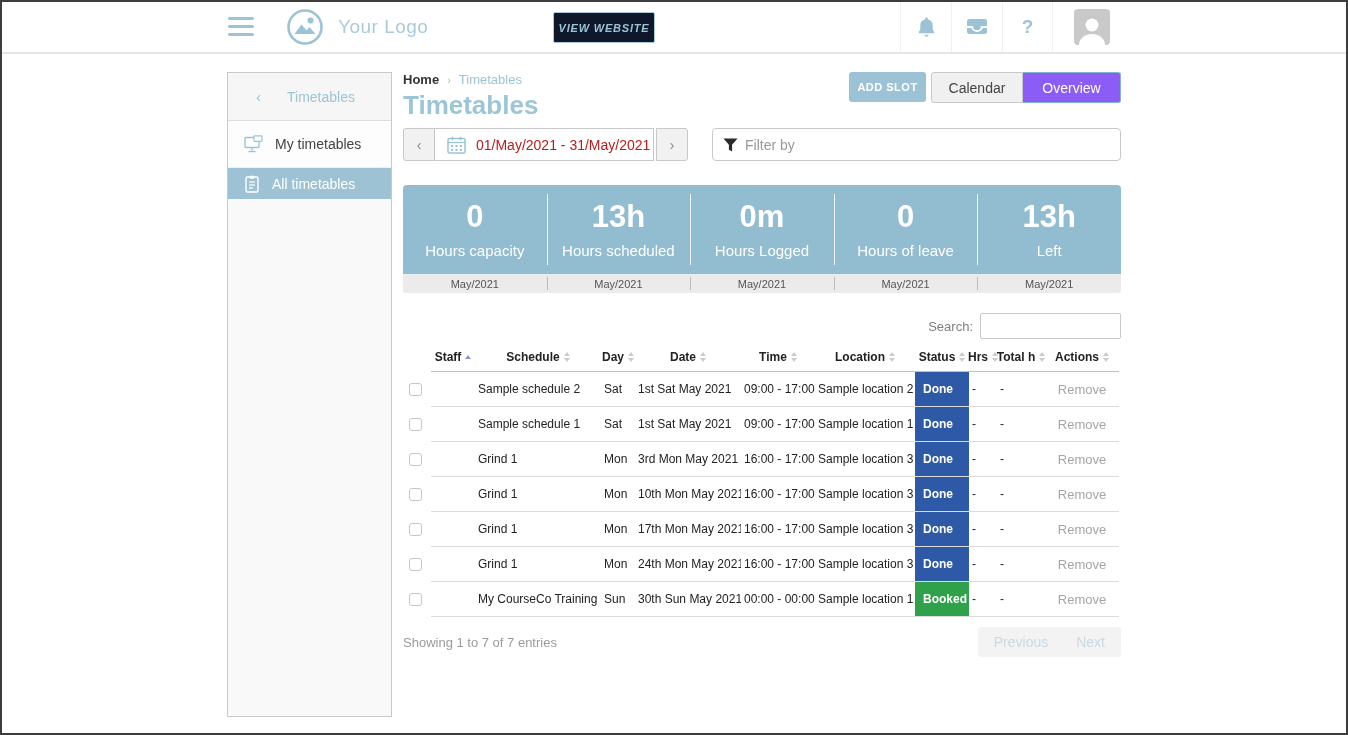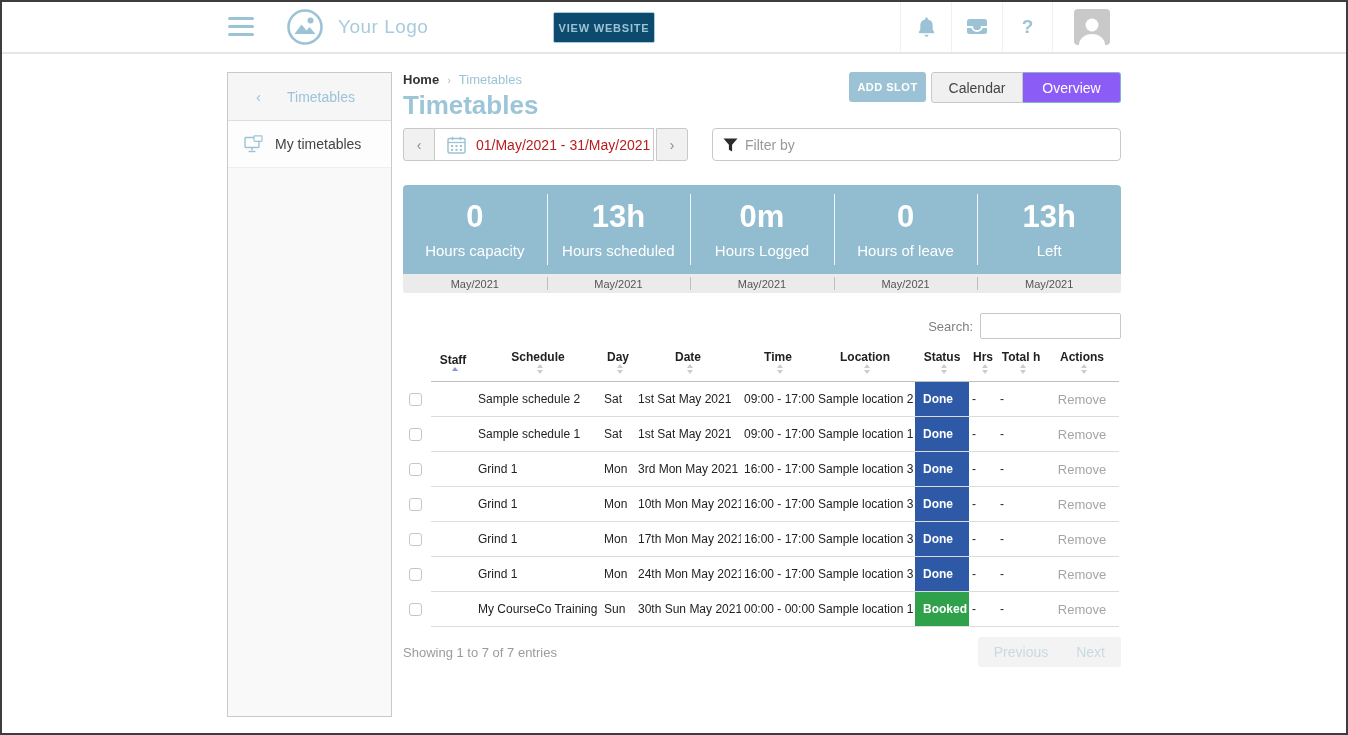--- a/index.html
+++ b/index.html
@@ -15,23 +15,23 @@
   .topbar {
     position:absolute; left:0; top:0; width:100%; height:52px;
     background:#fff; border-bottom:2px solid #e3e7e9;
   }
   .hamburger { position:absolute; left:226px; top:15px; width:26px; height:19px; cursor:pointer; }
   .hamburger span { display:block; height:3px; background:#9cc3d5; border-radius:2px; margin-bottom:5px; }
   .logo { position:absolute; left:284px; top:6px; display:flex; align-items:center; gap:14px; cursor:pointer; }
   .logo-text { font-size:19px; color:#a9cbdc; letter-spacing:.5px; }
   .view-website {
     position:absolute; left:551px; top:10px; width:102px; height:31px;
-    background:#0c4a6e; border:1px solid #a9cbdc; border-radius:2px;
+    background:#0f172a; border:1px solid #a9cbdc; border-radius:2px;
     color:#9cc3d5; font-size:11px; font-weight:bold; letter-spacing:.8px;
-    display:flex; align-items:center; justify-content:center; cursor:pointer;
+    display:flex; align-items:center; justify-content:center; cursor:pointer;font-style:italic;
   }
   .topbar-icons { position:absolute; left:898px; top:0; height:50px; display:flex; }
   .icon-box {
     width:51px; height:50px; border-left:1px solid #f0f0f0;
     display:flex; align-items:center; justify-content:center; cursor:pointer;
   }
   .icon-box:last-child { border-right:1px solid #f0f0f0; }
   .help-glyph { font-size:19px; font-weight:bold; color:#9cc3d5; }
   .avatar {
     position:absolute; left:1072px; top:7px; width:36px; height:36px;
@@ -129,21 +129,21 @@
   .search-row { margin-top:20px; display:flex; justify-content:flex-end; align-items:center; gap:7px; }
   .search-label { font-size:13px; color:#808080; }
   .search-input { width:141px; height:26px; border:1px solid #c8c8c8; border-radius:2px; font-family:inherit; padding:0 6px; }
 
   
   table.grid { margin-top:5px; width:716px; border-collapse:collapse; table-layout:fixed; }
   .grid th {
     font-size:12px; color:#222; text-align:left; padding:6px 3px 7px 3px;
     border-bottom:1px solid #bfbfbf; white-space:nowrap; cursor:pointer;
   }
-  .grid th .hwrap { display:flex; align-items:center; justify-content:flex-end;flex-direction:column; }
+  .grid th .hwrap { display:flex; align-items:center; justify-content:center; }
   .grid td {
     font-size:12px; color:#222; padding:0 3px; height:35px;
     border-bottom:1px solid #dcdcdc; white-space:nowrap; overflow:hidden;
   }
   .grid td.cb-cell, .grid th.cb-cell { border-bottom:none; padding-left:6px; }
   .grid td.status-cell { padding:0; }
   .status-badge {
     height:34px; width:100%; display:flex; align-items:center; padding-left:8px;
     color:#fff; font-weight:bold; font-size:12px;
   }
@@ -223,20 +223,32 @@
       <div class="side-item">
         <span class="si-icon">
           <svg width="19" height="18" viewBox="0 0 19 18">
             <rect x="1" y="2.5" width="14" height="10" rx="1" fill="none" stroke="currentColor" stroke-width="1.4"></rect>
             <rect x="10" y="0.8" width="8" height="5.5" rx="0.8" fill="#fdfdfd" stroke="currentColor" stroke-width="1.2"></rect>
             <line x1="8" y1="12.5" x2="8" y2="15.5" stroke="currentColor" stroke-width="1.4"></line>
             <line x1="4.5" y1="16.5" x2="11.5" y2="16.5" stroke="currentColor" stroke-width="1.4"></line>
           </svg>
         </span>
         <span>My timetables</span>
+      </div>
+      <div class="side-item selected">
+        <span class="si-icon">
+          <svg width="16" height="18" viewBox="0 0 16 18">
+            <rect x="2" y="2" width="12" height="15" rx="1.5" fill="none" stroke="currentColor" stroke-width="1.4"></rect>
+            <rect x="5.5" y="0.7" width="5" height="3" rx="1" fill="currentColor"></rect>
+            <line x1="5" y1="7" x2="11" y2="7" stroke="currentColor" stroke-width="1.2"></line>
+            <line x1="5" y1="10" x2="11" y2="10" stroke="currentColor" stroke-width="1.2"></line>
+            <line x1="5" y1="13" x2="9" y2="13" stroke="currentColor" stroke-width="1.2"></line>
+          </svg>
+        </span>
+        <span>All timetables</span>
       </div>
     </div>
   </div>
 
   <div class="content">
 
     <div class="row-a">
       <div>
         <div class="breadcrumb">
           <span class="bc-home">Home</span>

